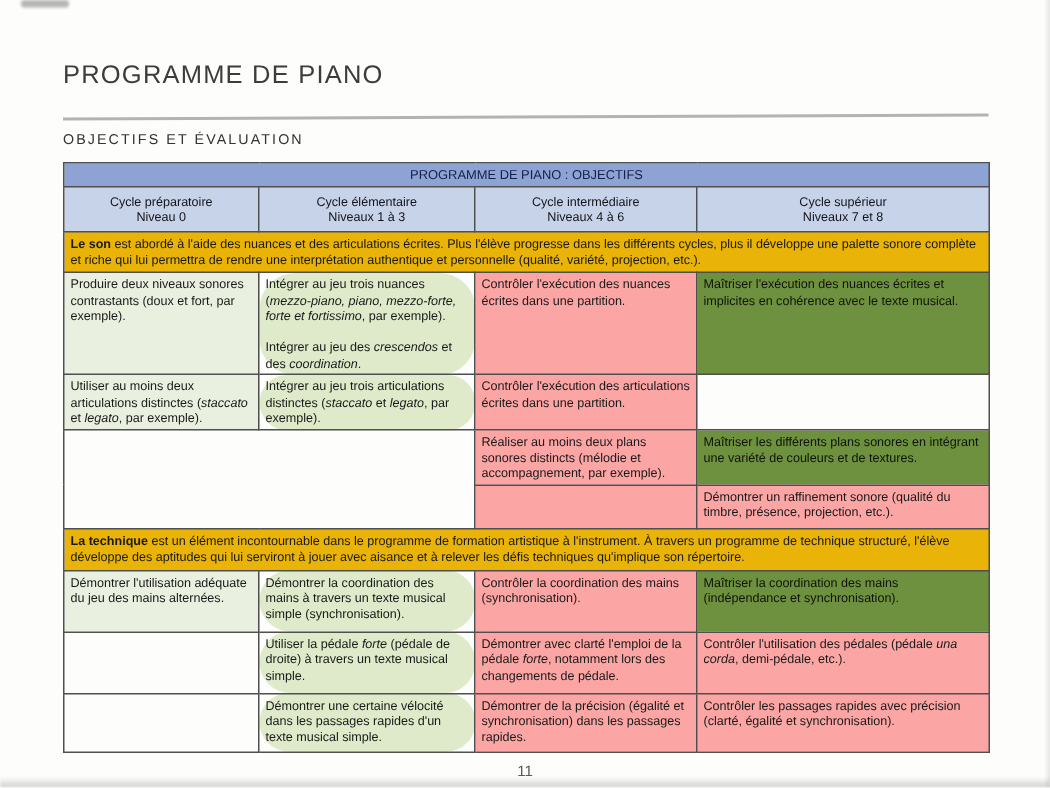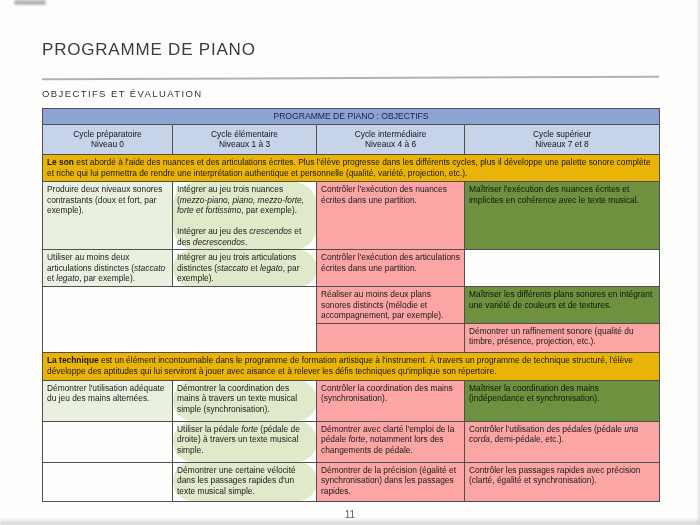--- a/index.html
+++ b/index.html
@@ -93,21 +93,21 @@
         <td><div>Cycle intermédiaire</div><div>Niveaux 4 à 6</div></td>
         <td><div>Cycle supérieur</div><div>Niveaux 7 et 8</div></td>
       </tr>
       <tr>
         <td colspan="4" class="intro"><span class="bd">Le son</span><span> est abordé à l'aide des nuances et des articulations écrites. Plus l'élève progresse dans les différents cycles, plus il développe une palette sonore complète et riche qui lui permettra de rendre une interprétation authentique et personnelle (qualité, variété, projection, etc.).</span></td>
       </tr>
       <tr>
         <td class="pale1" style="height:63px"><span>Produire deux niveaux sonores contrastants (doux et fort, par exemple).</span></td>
         <td class="pale2"><span>Intégrer au jeu trois nuances (</span><span class="it">mezzo-piano, piano, mezzo-forte, forte et fortissimo</span><span>, par exemple).
 
-Intégrer au jeu des </span><span class="it">crescendos</span><span> et des </span><span class="it">decrescendos</span><span>.</span></td>
+Intégrer au jeu des </span><span class="it">crescendos</span><span> et des </span><span class="it">coordination</span><span>.</span></td>
         <td class="green"><span>Contrôler l'exécution des nuances écrites dans une partition.</span></td>
         <td class="dkgreen"><span>Maîtriser l'exécution des nuances écrites et implicites en cohérence avec le texte musical.</span></td>
       </tr>
       <tr>
         <td class="pale1" style="height:37px"><span>Utiliser au moins deux articulations distinctes (</span><span class="it">staccato</span><span> et </span><span class="it">legato</span><span>, par exemple).</span></td>
         <td class="pale2"><span>Intégrer au jeu trois articulations distinctes (</span><span class="it">staccato</span><span> et </span><span class="it">legato</span><span>, par exemple).</span></td>
         <td class="green"><span>Contrôler l'exécution des articulations écrites dans une partition.</span></td>
         <td class="white"></td>
       </tr>
       <tr>

